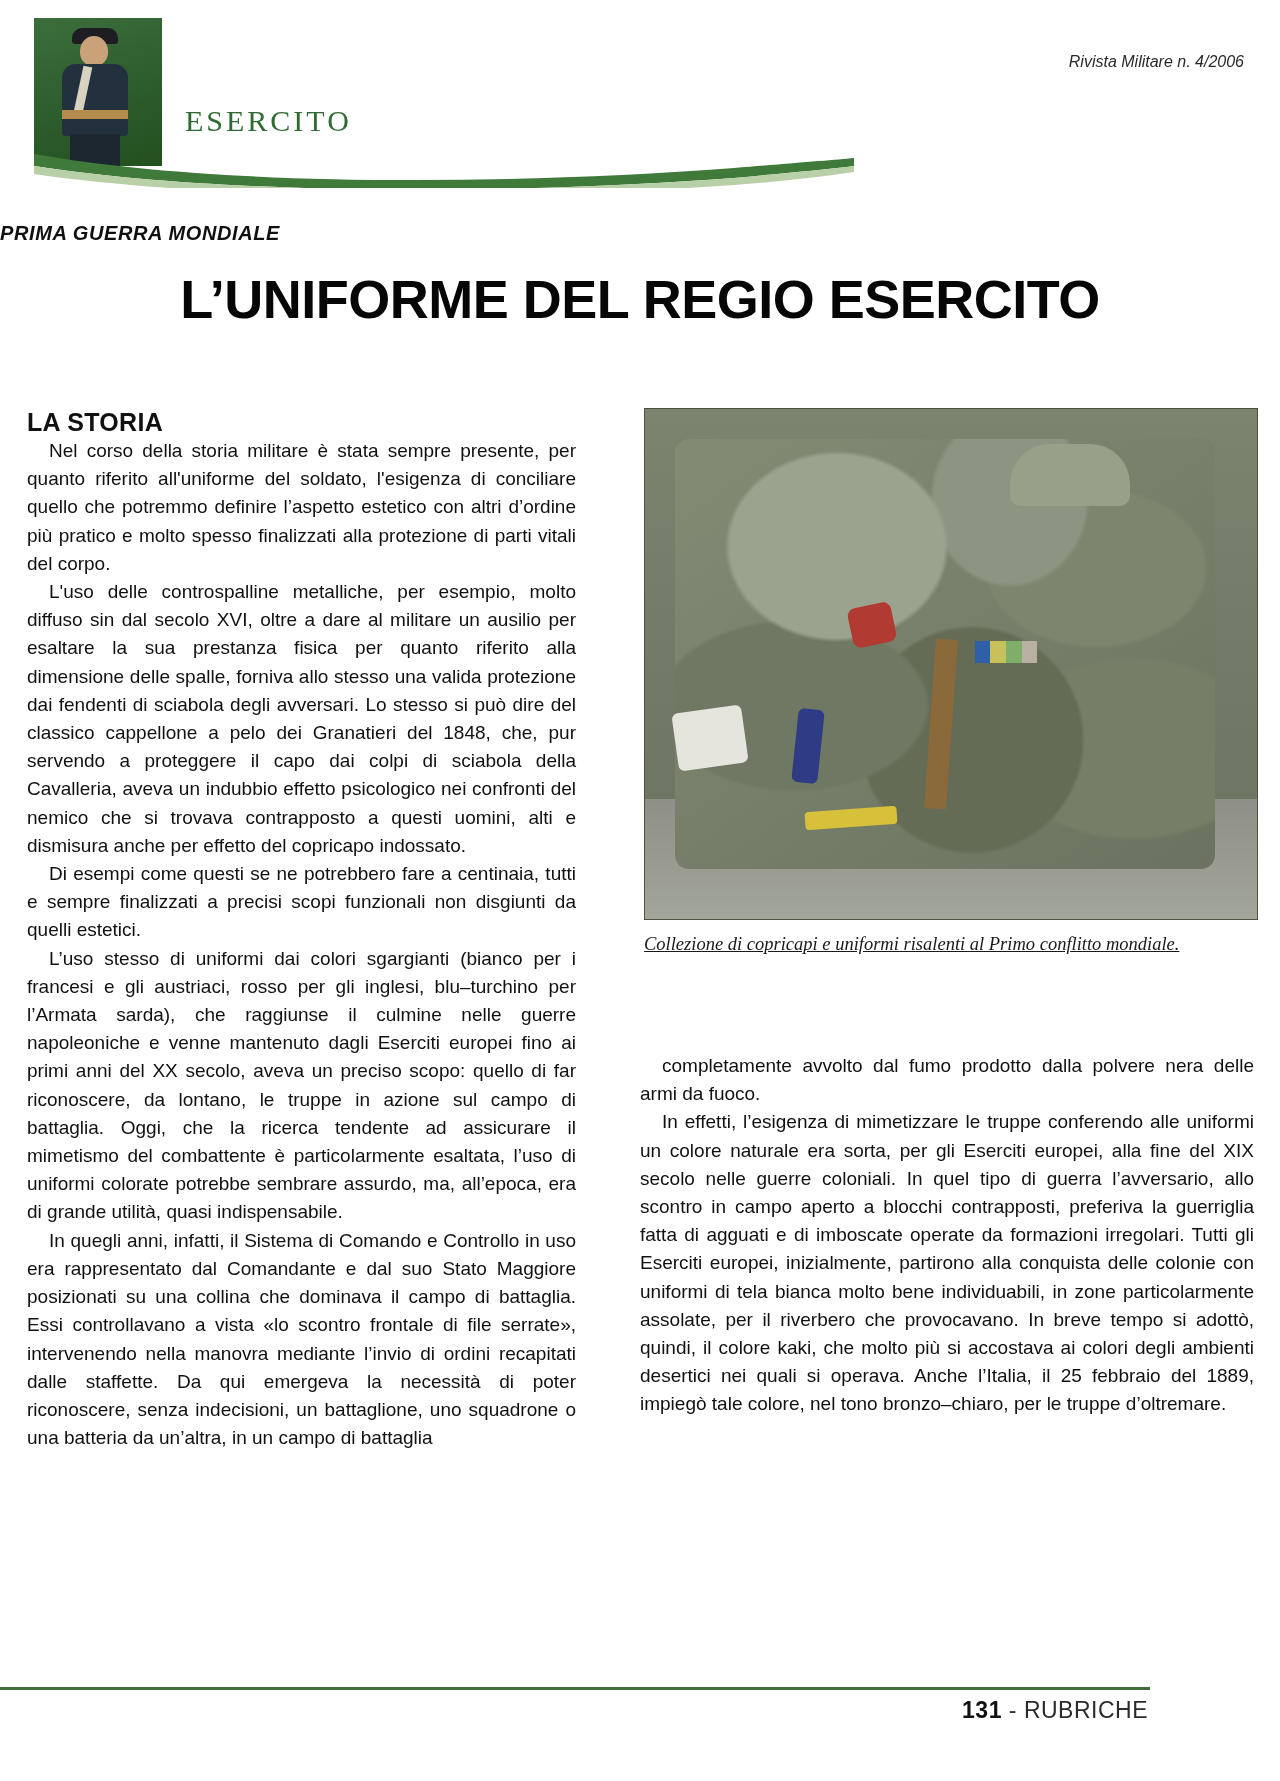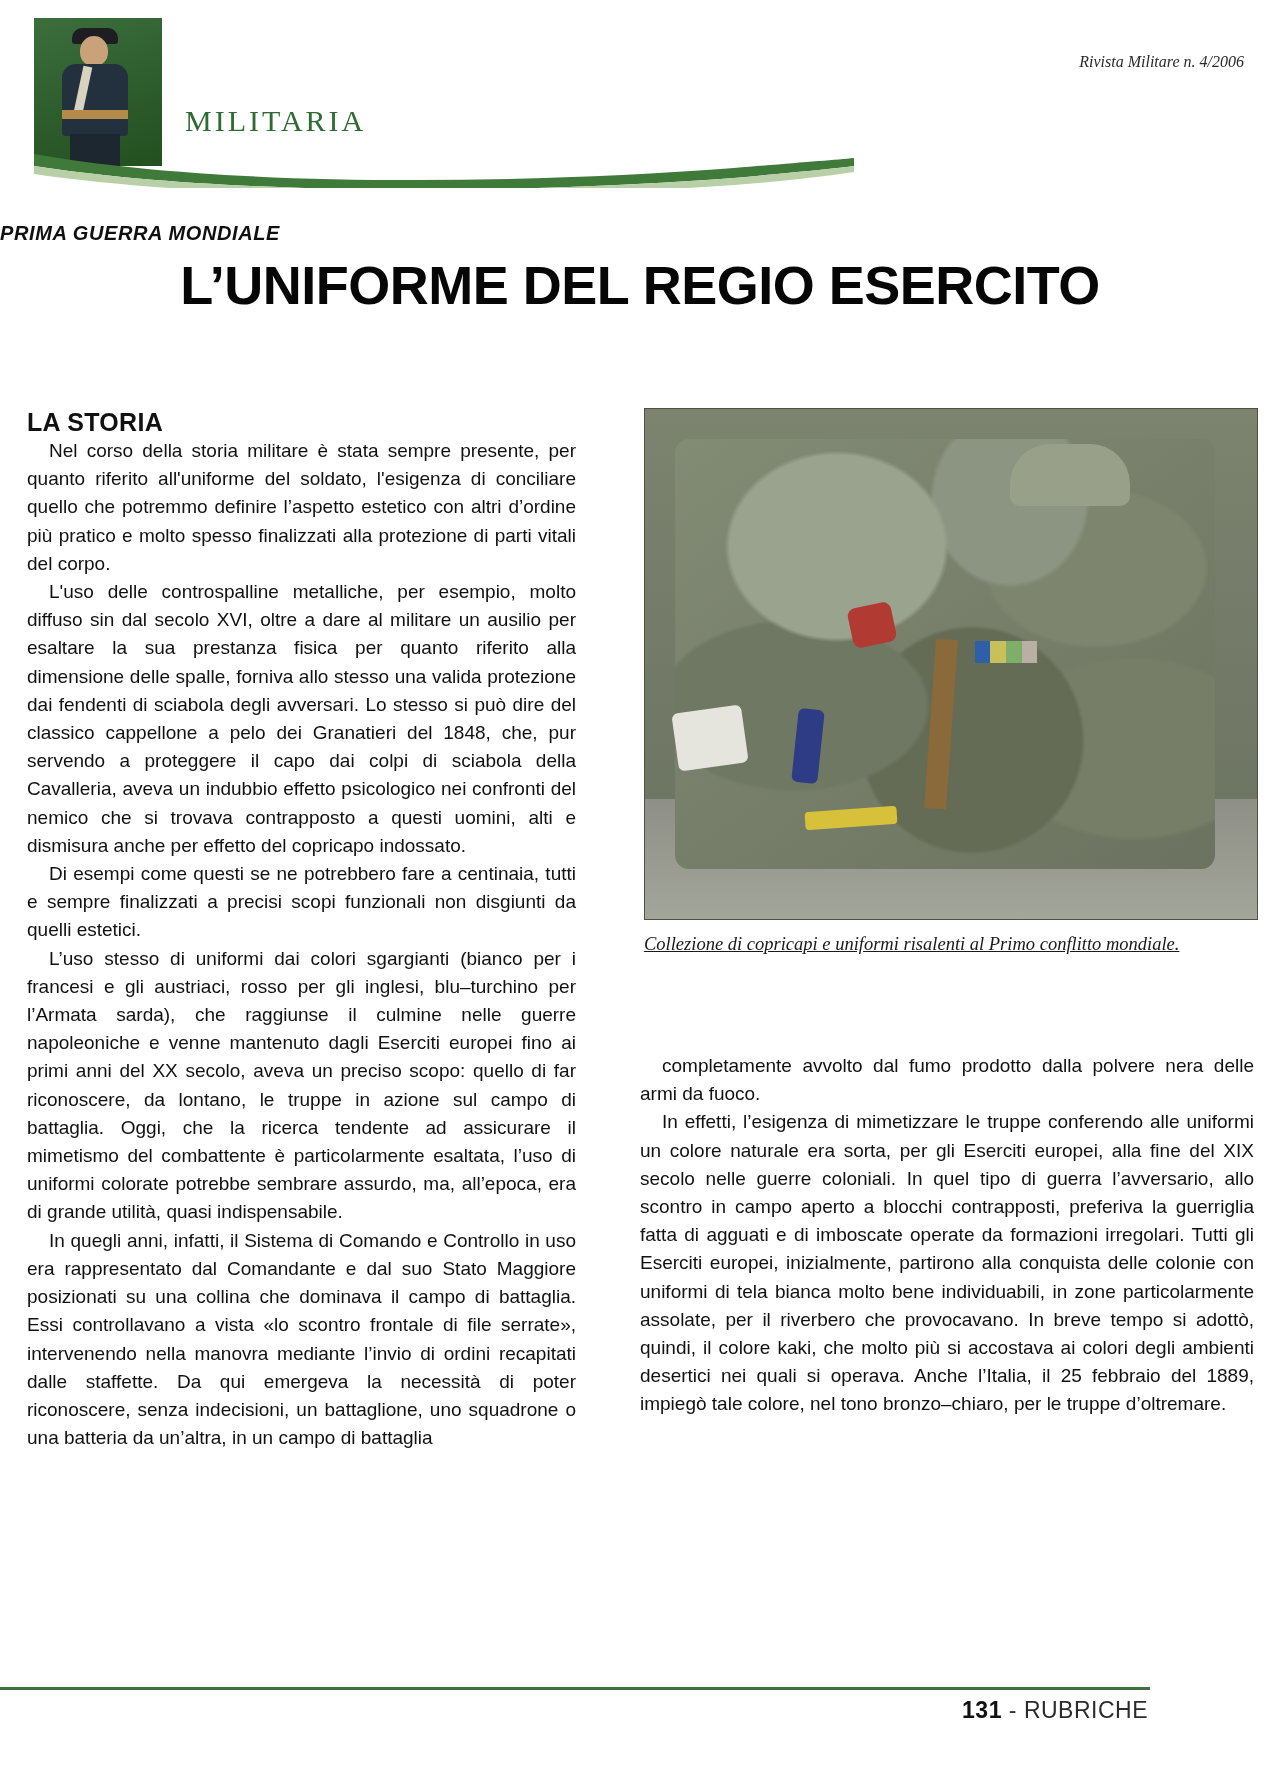--- a/index.html
+++ b/index.html
@@ -90,21 +90,21 @@
     font-family: "Liberation Serif", serif;
     font-size: 30px;
     letter-spacing: 3px;
     color: #2f6b33;
   }
 
   .issue-line {
     position: absolute;
     right: 36px;
     top: 53px;
-    font-family: Liberation Serif, serif;
+    font-family: Liberation Sans, sans-serif;
     font-style: italic;
     font-size: 16px;
     color: #2a2a2a;
   }
 
   .swoosh {
     position: absolute;
     left: 34px;
     top: 152px;
     width: 820px;
@@ -119,21 +119,21 @@
     width: 1280px;
     text-align: left;
     font-size: 20px;
     font-weight: bold;
     letter-spacing: 0.6px;
     color: #101010;
     font-style: italic;
   }
   .headline {
     position: absolute;
-    top: 254px;
+    top: 268px;
     left: 0;
     width: 1280px;
     text-align: center;
     font-size: 54px;
     font-weight: bold;
     letter-spacing: -0.5px;
     color: #060606;
   }
 
   
@@ -308,21 +308,21 @@
 
     <div class="masthead-logo">
       <div class="fig-hat"></div>
       <div class="fig-head"></div>
       <div class="fig-body"></div>
       <div class="fig-strap"></div>
       <div class="fig-belt"></div>
       <div class="fig-legs"></div>
     </div>
 
-    <div class="masthead-title">MILITARIA</div>
+    <div class="masthead-title">ESERCITO</div>
 
     <div class="issue-line">Rivista Militare n. 4/2006</div>
 
     <svg class="swoosh" viewBox="0 0 820 36" preserveAspectRatio="none">
       <path d="M0,2 C180,34 460,34 700,16 C760,11 800,8 820,6 L820,14 C790,18 740,22 700,26 C460,44 180,42 0,14 Z" fill="#3f7a3a"></path>
       <path d="M0,14 C180,42 460,44 700,26 C740,22 790,18 820,14 L820,20 C780,26 740,30 700,33 C460,50 180,48 0,22 Z" fill="#b9cfa8"></path>
     </svg>
   </div>
 
   <div class="kicker">PRIMA GUERRA MONDIALE</div>

